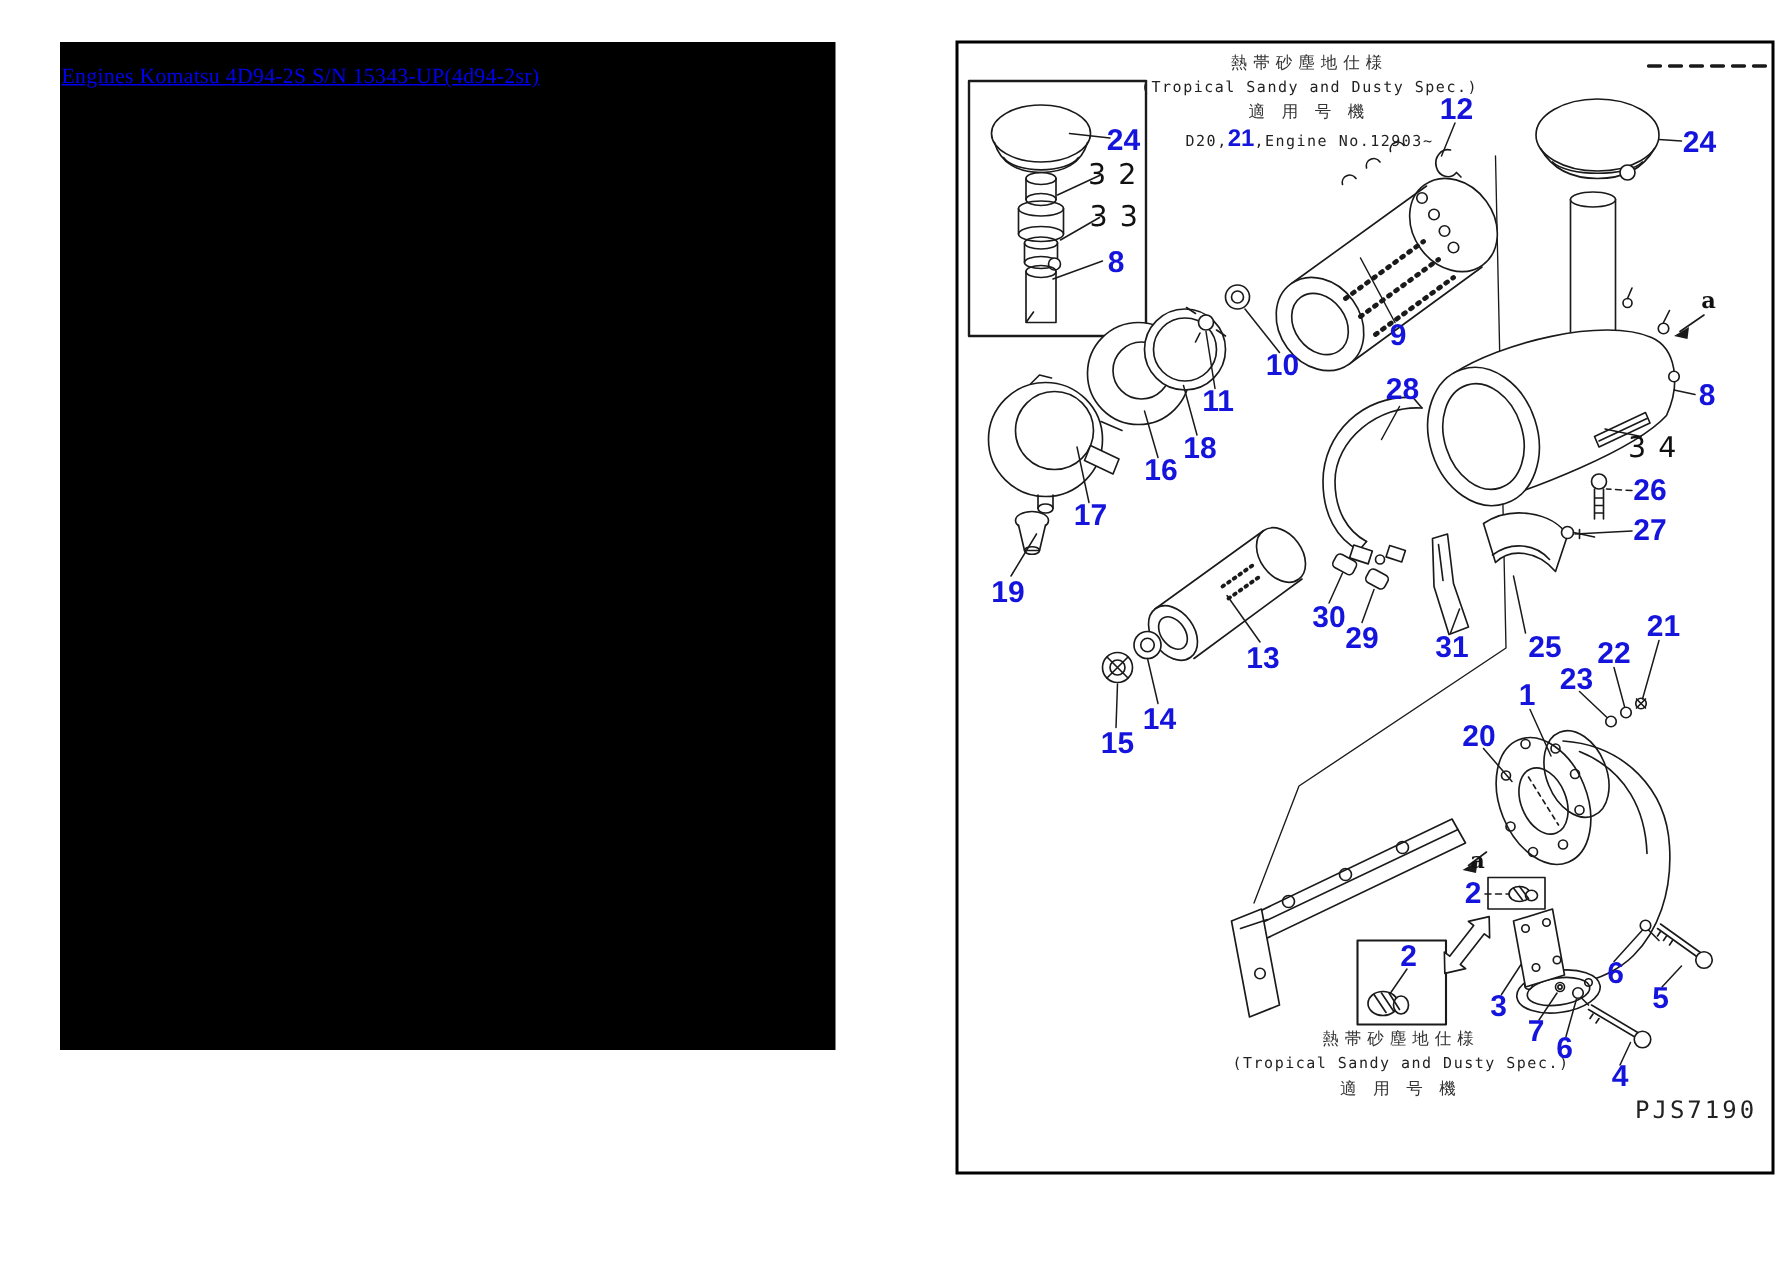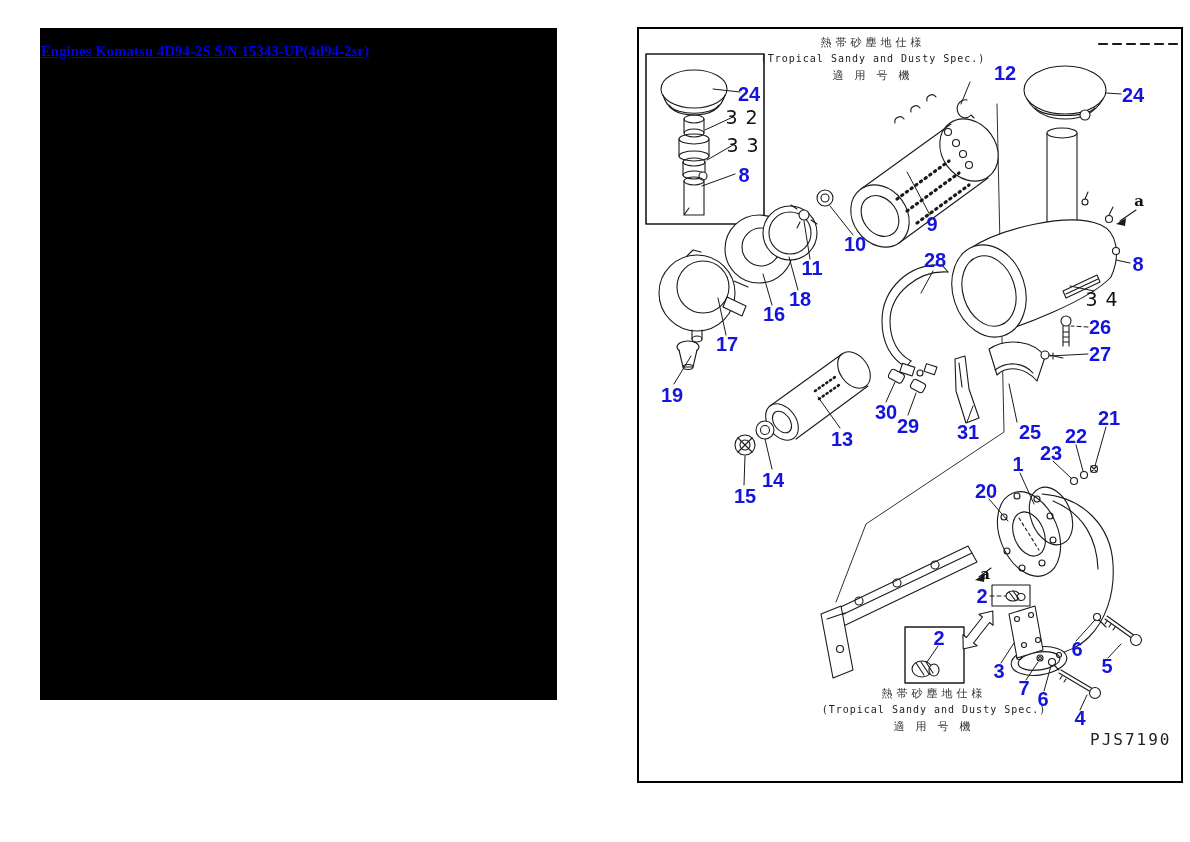--- a/index.html
+++ b/index.html
@@ -1,19 +1,19 @@
 <!DOCTYPE html>
 <html><head>
 <meta charset="utf-8">
 <style>
   html,body{margin:0;padding:0;width:1190px;height:842px;background:#fff;position:relative;
     font-family:"Liberation Sans",sans-serif;}
   .black-panel{position:absolute;left:40px;top:28px;width:517px;height:672px;background:#000;}
   .doc-link{position:absolute;left:41px;top:43px;font-family:"Liberation Serif",serif;
-    font-weight:bold;font-size:14.5px;color:#0000ee;text-decoration:underline;letter-spacing:.2px;}
+    font-weight:normal;font-size:14.5px;color:#0000ee;text-decoration:underline;letter-spacing:.2px;}
   .frame{position:absolute;left:637px;top:27px;width:542px;height:752px;border:2px solid #000;background:#fff;}
   .frame svg{position:absolute;left:0;top:0;}
   .txtblock{position:absolute;color:#222;text-align:center;}
   .header-text{left:18px;top:5px;width:432px;}
   .footer-text{left:158px;top:656px;width:274px;}
   .jp{font-size:11px;letter-spacing:4px;line-height:17px;color:#333;}
   .en,.serial{font-family:"DejaVu Sans Mono",monospace;font-size:10px;letter-spacing:1px;line-height:16px;}
   .serial{line-height:18px;}
   .inline-callout{color:#1414dd;font-weight:bold;font-size:16px;font-family:"Liberation Sans",sans-serif;letter-spacing:0;}
   .watermark{position:absolute;left:244px;top:345px;font-size:21.5px;color:#1c1c1c;letter-spacing:.3px;
@@ -320,37 +320,38 @@
       <line x1="437" y1="612" x2="456" y2="591"></line>
       <line x1="469" y1="629" x2="482" y2="615"></line>
       <line x1="441" y1="681" x2="448" y2="666"></line>
     </g>
   </svg>
 
   <div class="txtblock header-text">
     <div class="jp">熱帯砂塵地仕様</div>
     <div class="en">(Tropical Sandy and Dusty Spec.)</div>
     <div class="jp">適 用 号 機</div>
+    <div class="serial"><span>D20,</span><span class="inline-callout">21</span><span>,Engine No.12903~</span></div>
   </div>
 
 
   <div class="txtblock footer-text">
     <div class="jp">熱帯砂塵地仕様</div>
     <div class="en">(Tropical Sandy and Dusty Spec.)</div>
     <div class="jp">適 用 号 機</div>
   </div>
 
   <div class="plate-code">PJS7190</div>
 
   <div id="callout-layer">
       <div class="callout blue" style="left: 110px; top: 65px;">24</div>
       <div class="callout blue" style="left: 105px; top: 146px;">8</div>
       <div class="callout black" style="left: 103px; top: 88px;">3 2</div>
       <div class="callout black" style="left: 104px; top: 116px;">3 3</div>
-      <div class="callout blue" style="left: 332px; top: 44px; margin-left: 34px;">12</div>
+      <div class="callout blue" style="left: 332px; top: 44px;">12</div>
       <div class="callout blue" style="left: 494px; top: 66px;">24</div>
       <div class="callout blue" style="left: 293px; top: 195px;">9</div>
       <div class="callout blue" style="left: 216px; top: 215px;">10</div>
       <div class="callout blue" style="left: 173px; top: 239px;">11</div>
       <div class="callout blue" style="left: 161px; top: 270px;">18</div>
       <div class="callout blue" style="left: 135px; top: 285px;">16</div>
       <div class="callout blue" style="left: 88px; top: 315px;">17</div>
       <div class="callout blue" style="left: 33px; top: 366px;">19</div>
       <div class="callout blue" style="left: 296px; top: 231px;">28</div>
       <div class="callout letter" style="left: 500px; top: 172px;">a</div>

